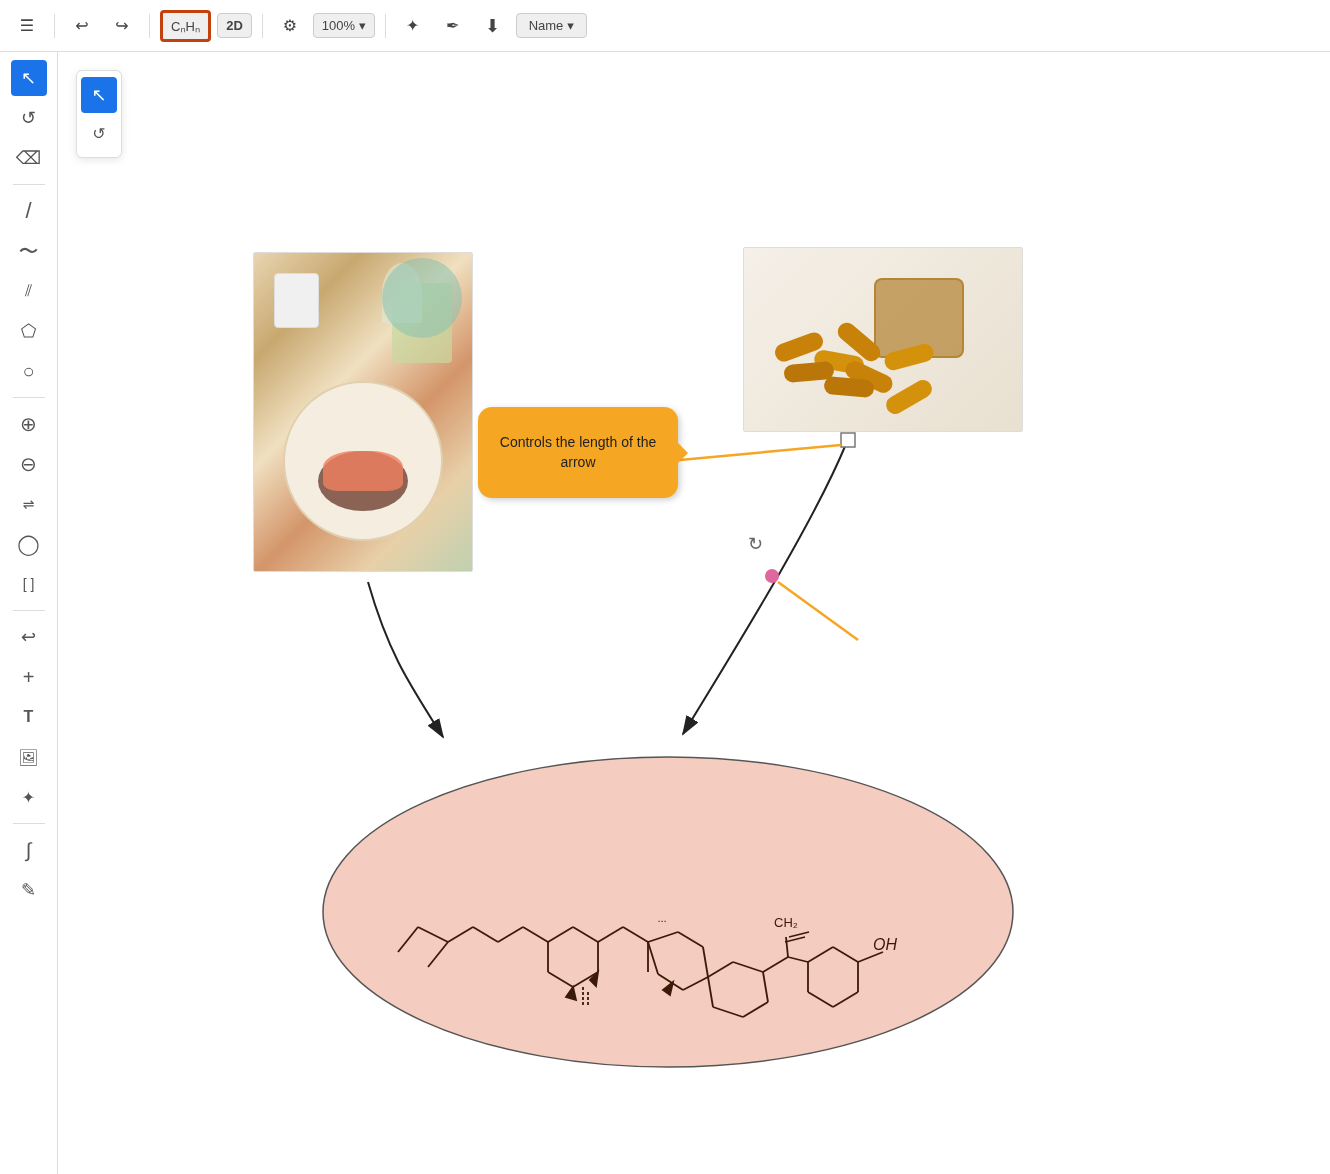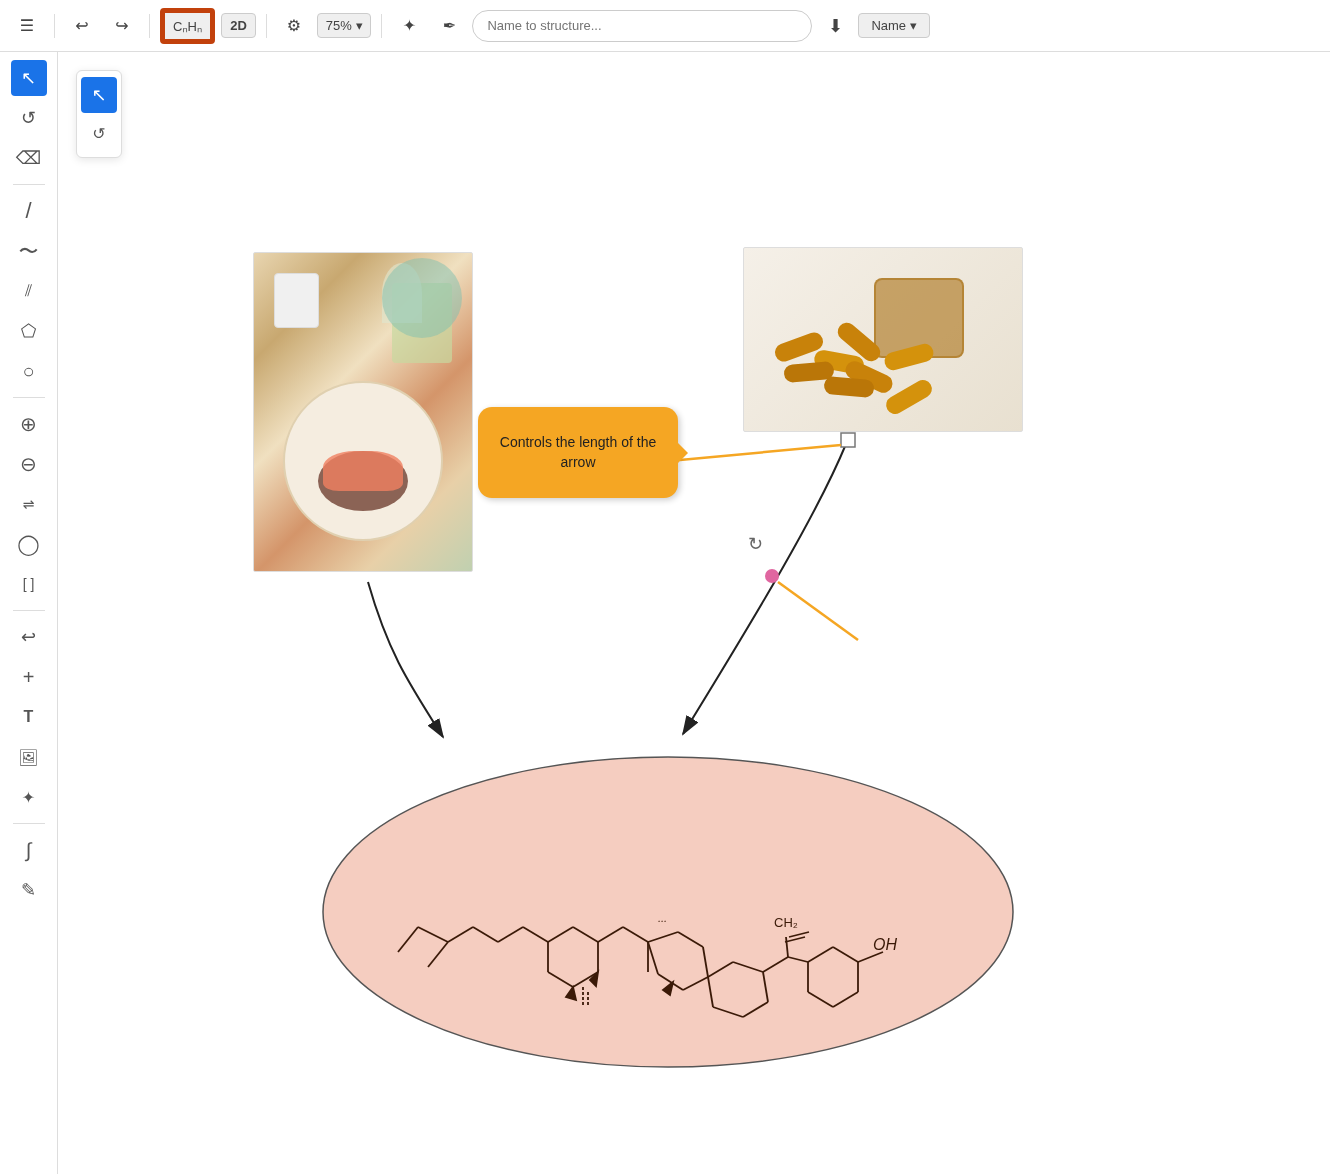--- a/index.html
+++ b/index.html
@@ -10,21 +10,21 @@
       display: flex; align-items: center; height: 52px;
       border-bottom: 1px solid #ddd; padding: 0 10px; gap: 6px;
       background: #fff;
     }
     .toolbar-btn {
       display: flex; align-items: center; justify-content: center;
       width: 34px; height: 34px; border: none; background: transparent;
       cursor: pointer; border-radius: 4px; font-size: 16px; color: #444;
     }
     .toolbar-divider { width: 1px; height: 24px; background: #ddd; margin: 0 4px; }
-    .toolbar-formula { font-size: 13px; color: #444; padding: 4px 8px; border: 5px solid #c2410c; border-radius: 4px; cursor: pointer; }
+    .toolbar-formula { font-size: 13px; color: #444; padding: 4px 8px; border: 3px solid #c2410c; border-radius: 4px; cursor: pointer; }
     .toolbar-2d { font-size: 13px; font-weight: bold; color: #444; padding: 4px 8px; border: 1px solid #ccc; border-radius: 4px; cursor: pointer; }
     .toolbar-zoom { font-size: 13px; color: #444; padding: 4px 8px; border: 1px solid #ccc; border-radius: 4px; cursor: pointer; display: flex; align-items: center; gap: 4px; }
     .toolbar-search {
       flex: 1; max-width: 340px; height: 32px; border: 1px solid #ccc;
       border-radius: 16px; padding: 0 14px; font-size: 13px; color: #999; outline: none;
     }
     .toolbar-download { display: flex; align-items: center; justify-content: center; width: 34px; height: 34px; border: none; background: transparent; cursor: pointer; font-size: 18px; color: #444; }
     .toolbar-view { font-size: 13px; color: #444; padding: 4px 12px; border: 1px solid #ccc; border-radius: 4px; cursor: pointer; display: flex; align-items: center; gap: 4px; }
 
     
@@ -111,27 +111,26 @@
   <button class="toolbar-btn" title="Menu">☰</button>
   <div class="toolbar-divider"></div>
   <button class="toolbar-btn" title="Undo">↩</button>
   <button class="toolbar-btn" title="Redo">↪</button>
   <div class="toolbar-divider"></div>
   <button class="toolbar-formula">CₙHₙ</button>
   <button class="toolbar-2d">2D</button>
   <div class="toolbar-divider"></div>
   <button class="toolbar-btn" title="Settings">⚙</button>
   <button class="toolbar-zoom">
-    <span>75%</span>
+    <span>100%</span>
     <span>▾</span>
   </button>
   <div class="toolbar-divider"></div>
   <button class="toolbar-btn" title="Brightness">✦</button>
   <button class="toolbar-btn" title="Pen">✒</button>
-  <input class="toolbar-search" type="text" placeholder="Name to structure..." style="">
   <button class="toolbar-download" title="Download">⬇</button>
   <button class="toolbar-view">
     <span>Name</span>
     <span>▾</span>
   </button>
 </div>
 
 <div class="main-layout">
 
   <div class="left-sidebar">

